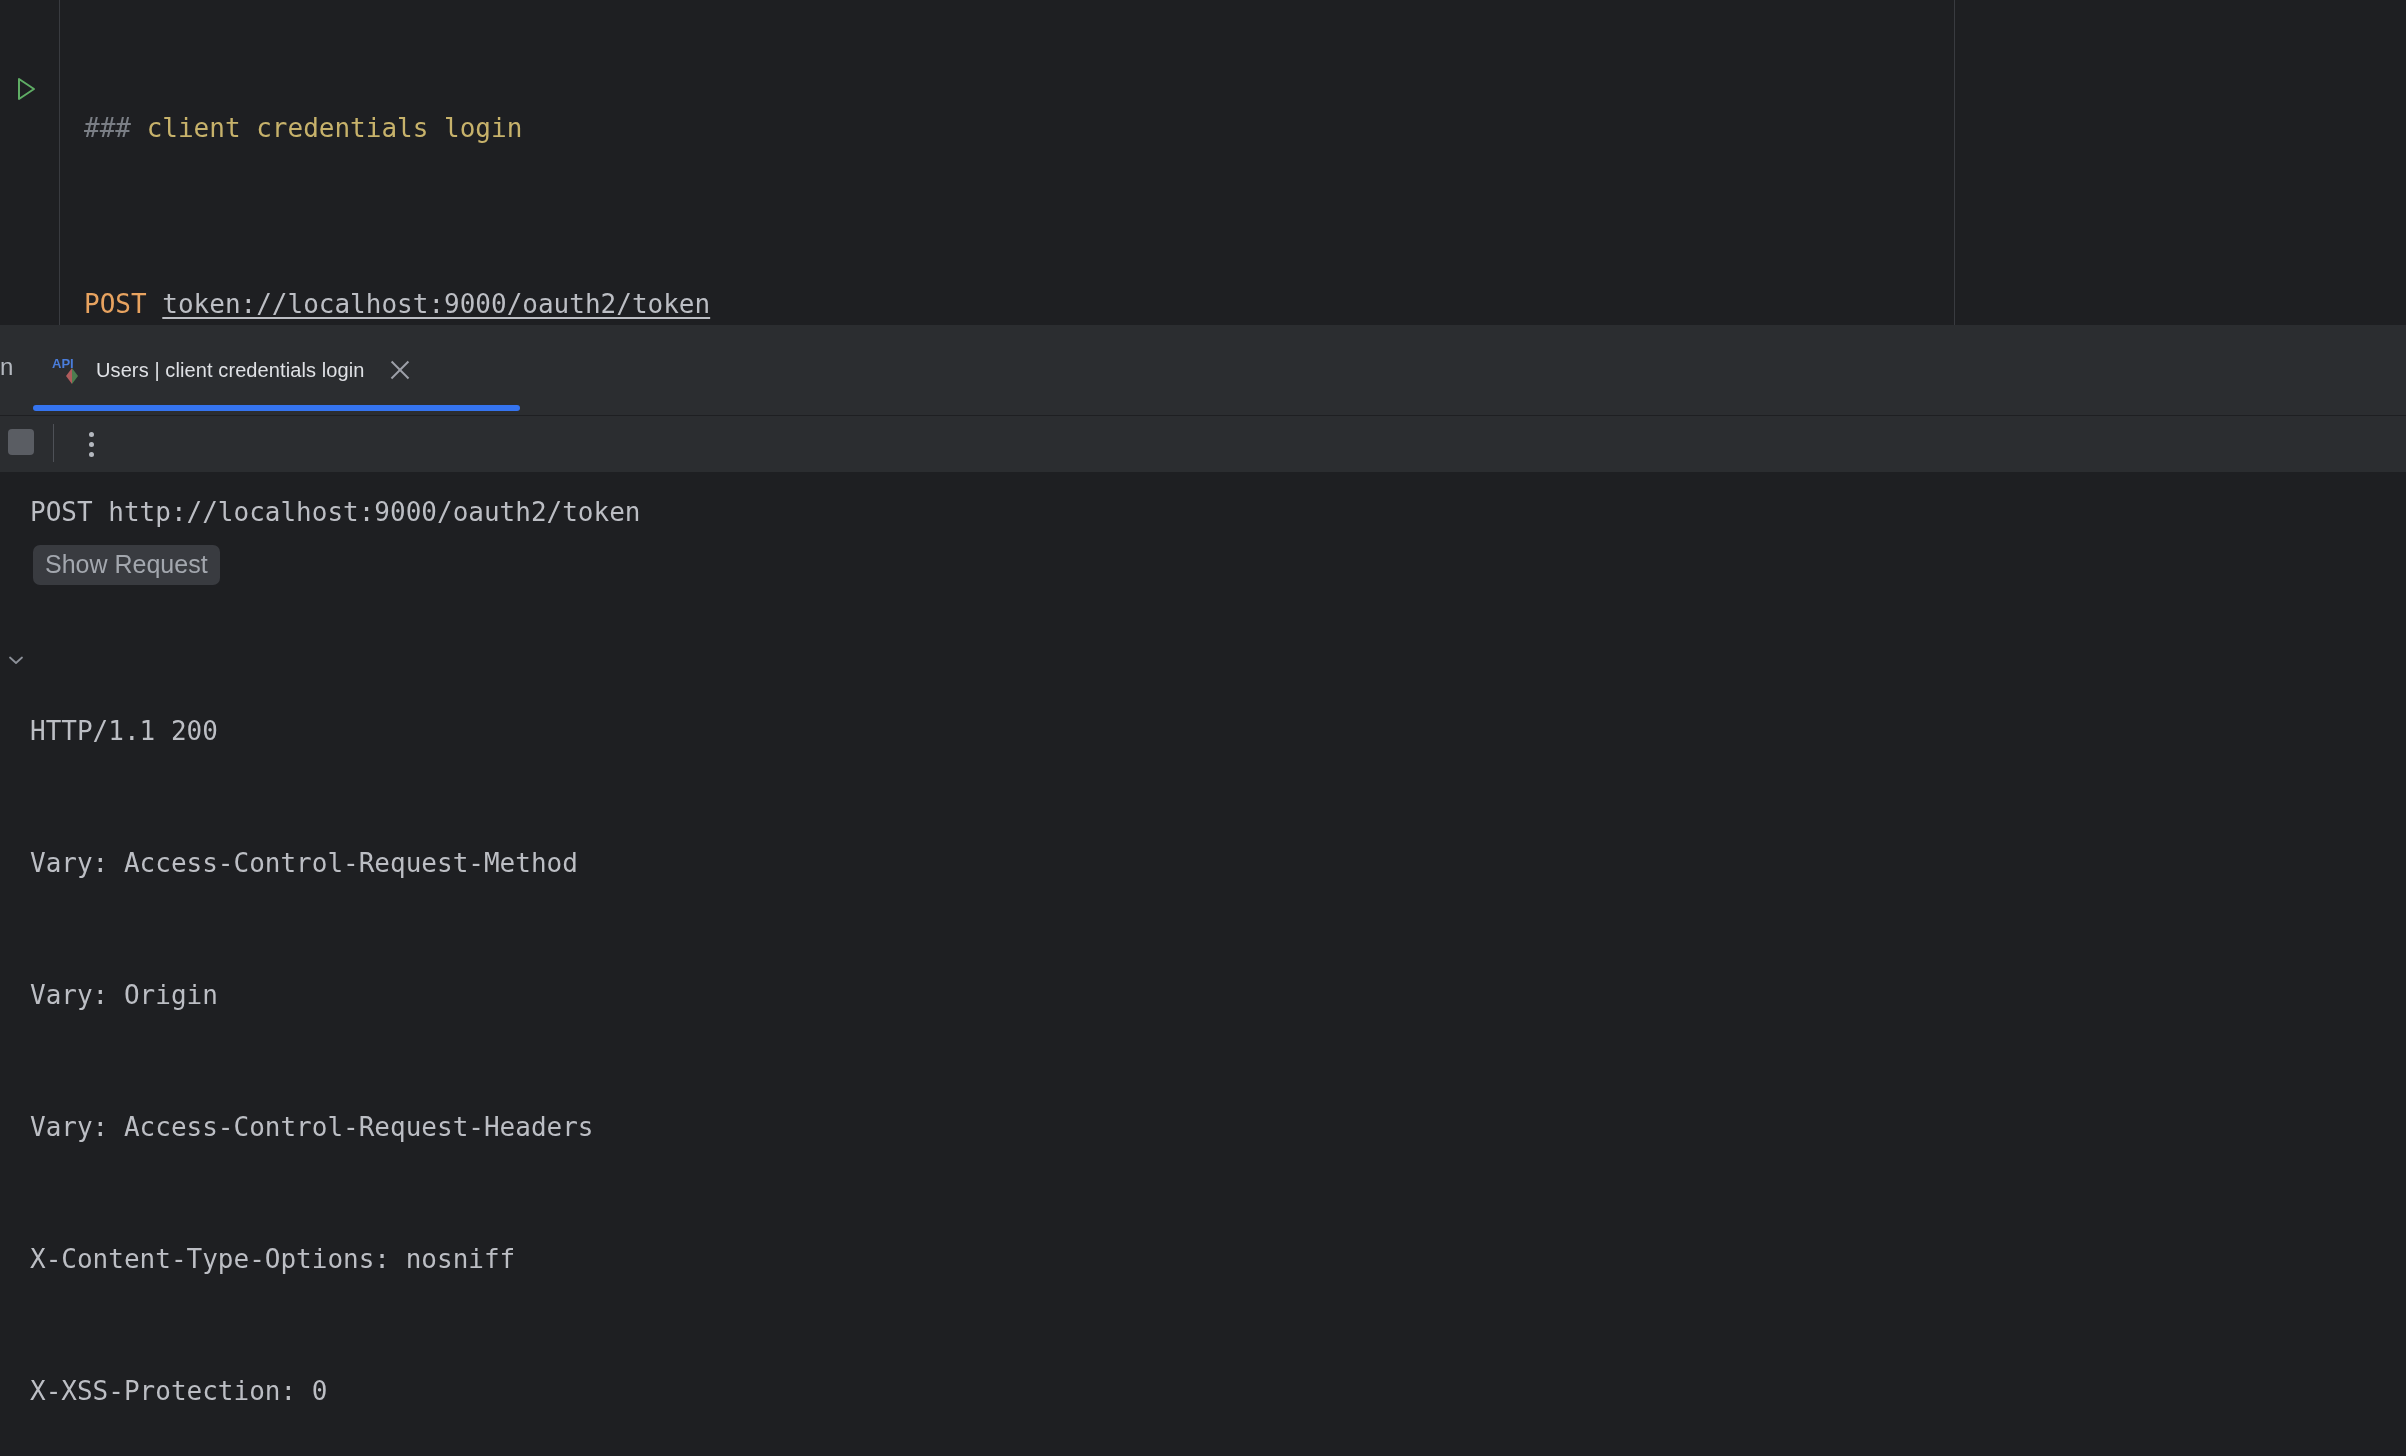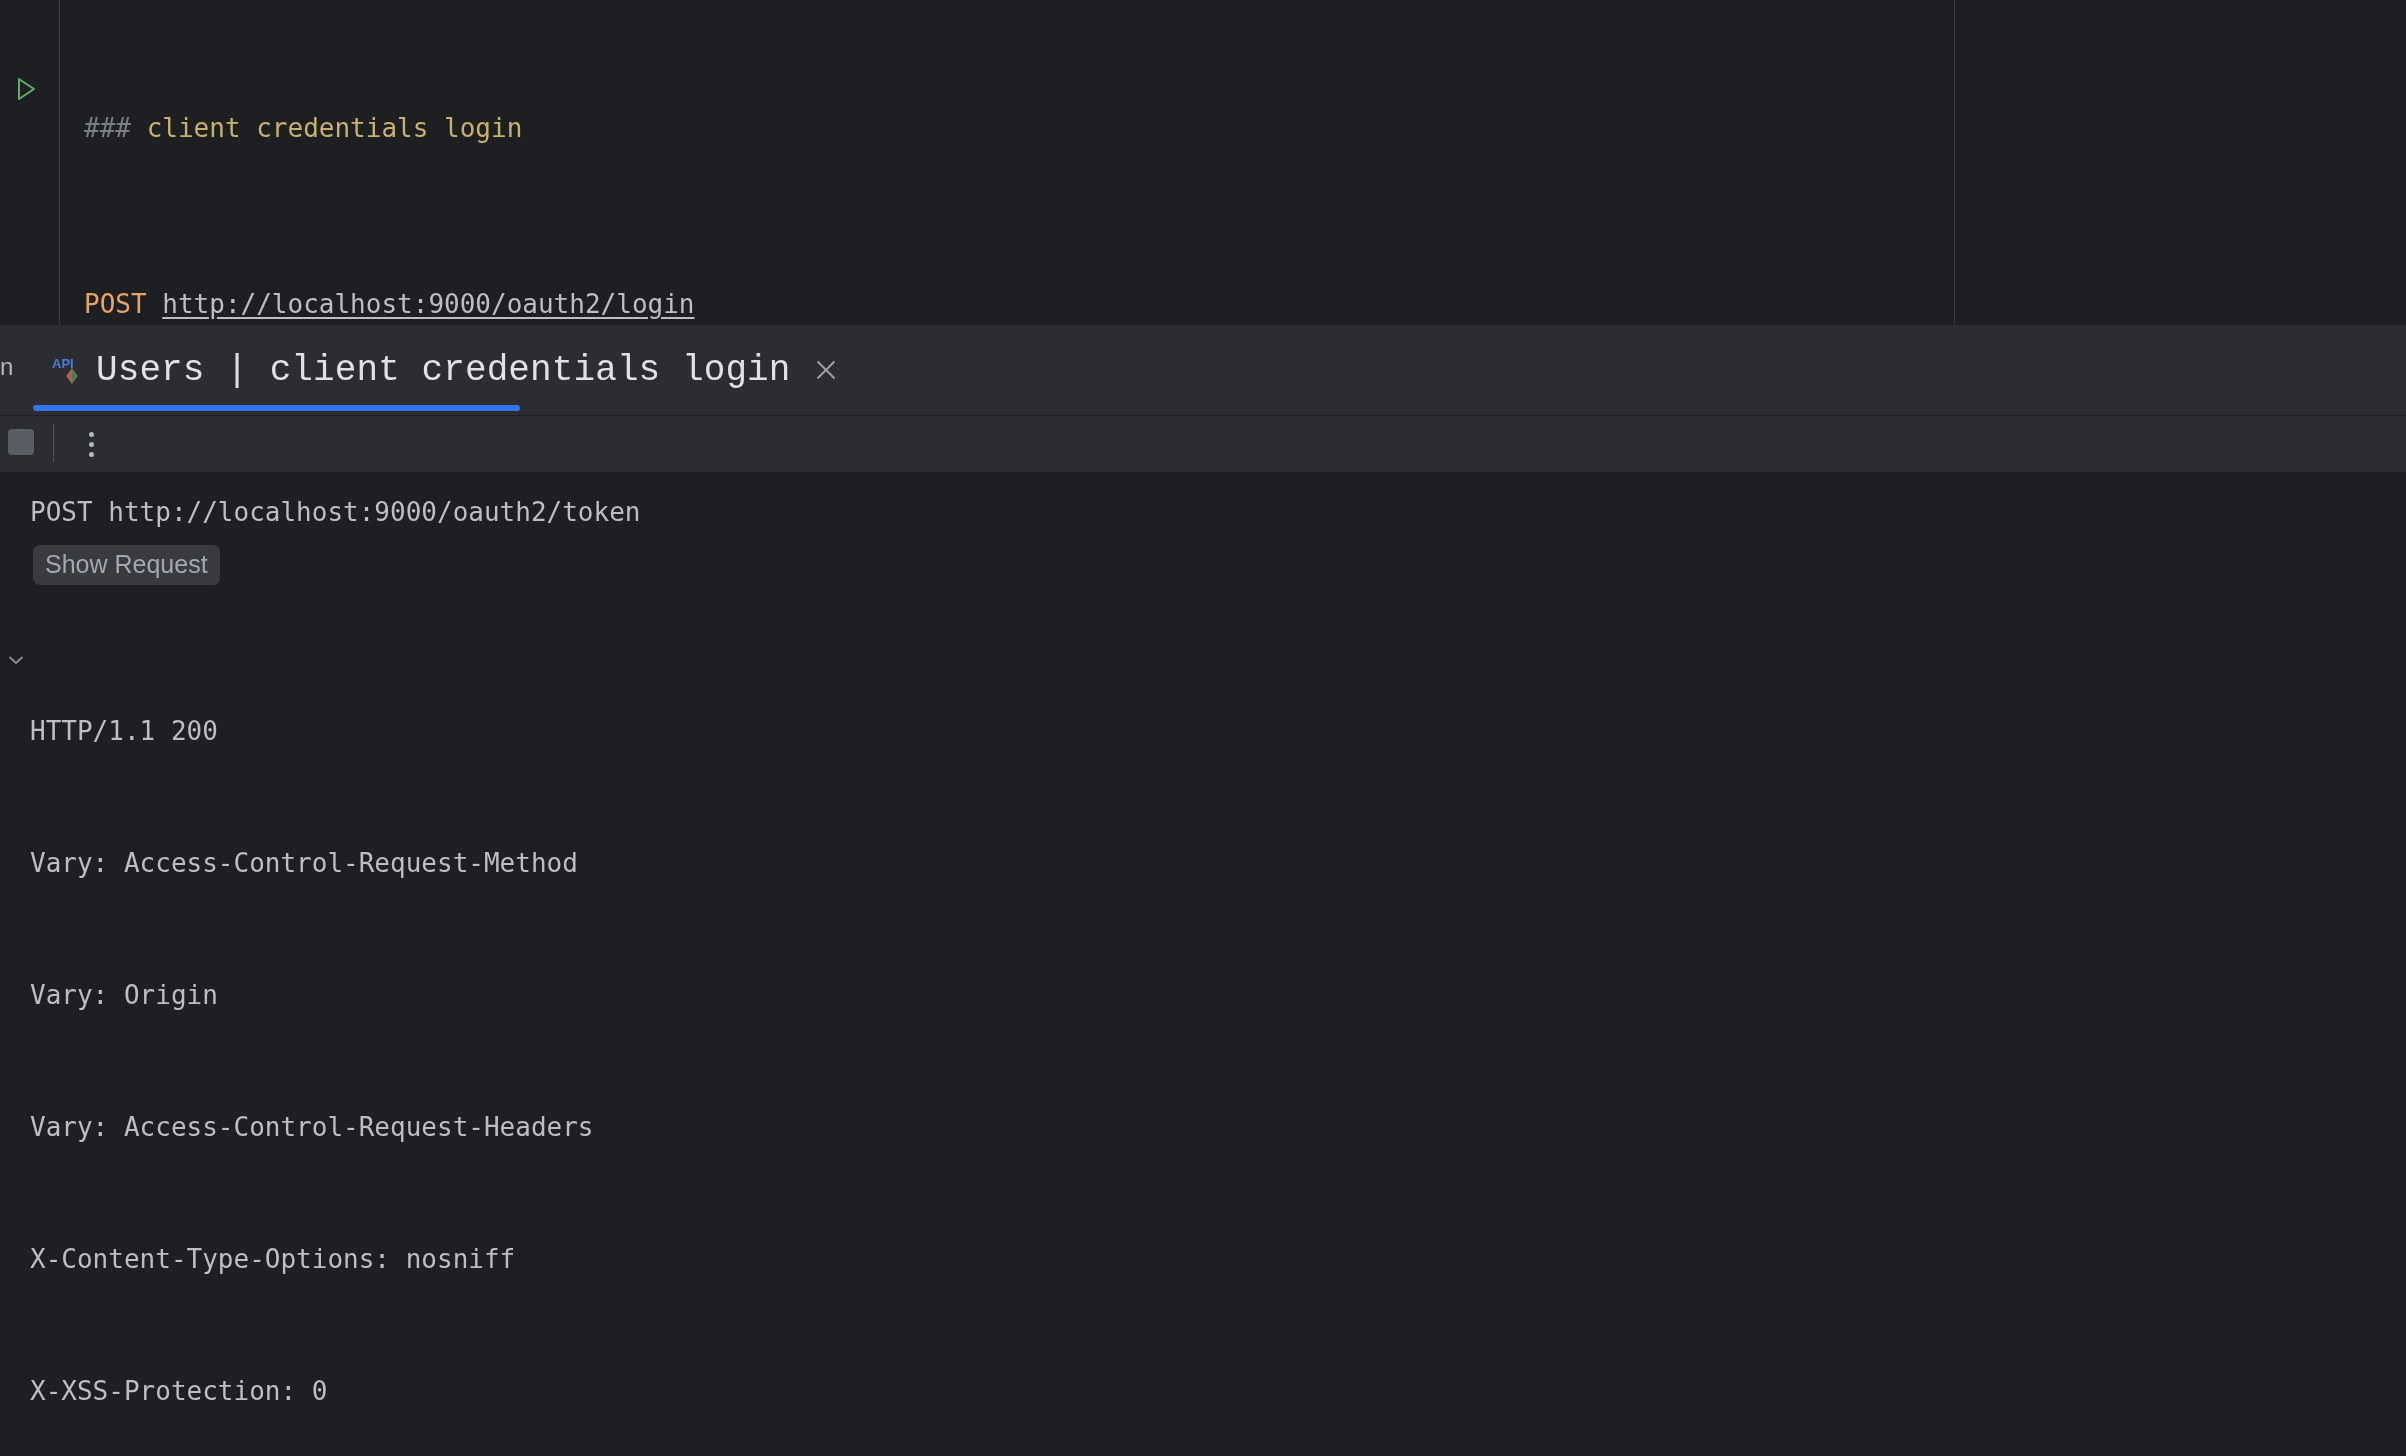--- a/index.html
+++ b/index.html
@@ -100,22 +100,22 @@
   }
   .tab .api-icon {
     width: 32px;
     height: 32px;
     margin-right: 12px;
     flex: 0 0 auto;
     position: relative;
     top: 1px;
   }
   .tab-label {
-    font-family: Liberation Mono, monospace;
-    font-size: 36px;
+    font-family: Liberation Sans, sans-serif;
+    font-size: 20px;
     color: #dfe1e5;
     white-space: pre;
     letter-spacing: 0.1px;
   }
   .tab-close {
     margin-left: 22px;
     width: 26px;
     height: 26px;
     position: relative;
     cursor: pointer;
@@ -249,21 +249,21 @@
 
     <div class="run-gutter-icon" title="Run">
       <svg width="30" height="30" viewBox="0 0 30 30" aria-hidden="true">
         <path d="M9 5 L24 15 L9 25 Z" fill="none" stroke="#5fad65" stroke-width="2" stroke-linejoin="round"></path>
       </svg>
     </div>
 
     <div class="editor-code">
       <span class="ln"><span class="tok-comment">### </span><span class="tok-comment-text">client credentials login</span></span>
 
-      <span class="ln"><span class="tok-method">POST</span><span class="tok-plain"> </span><span class="tok-url">http://localhost:9000/oauth2/login</span></span>
+      <span class="ln"><span class="tok-method">POST</span><span class="tok-plain"> </span><span class="tok-url">token://localhost:9000/oauth2/token</span></span>
 
       
 
       
 
       
 
       
     </div>
   </div>

